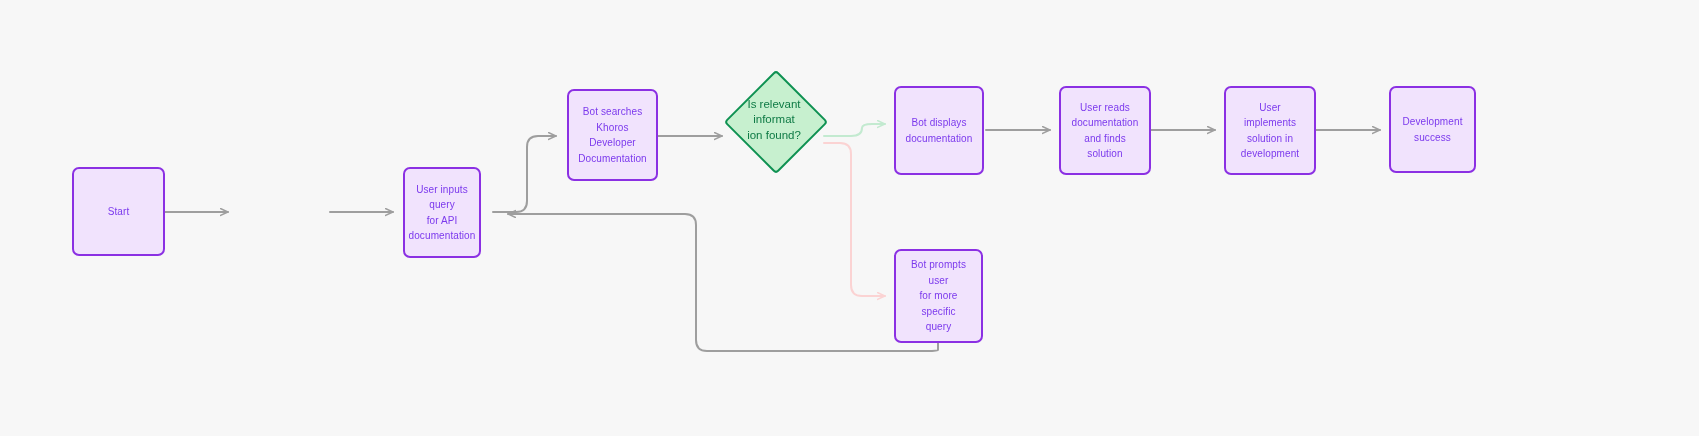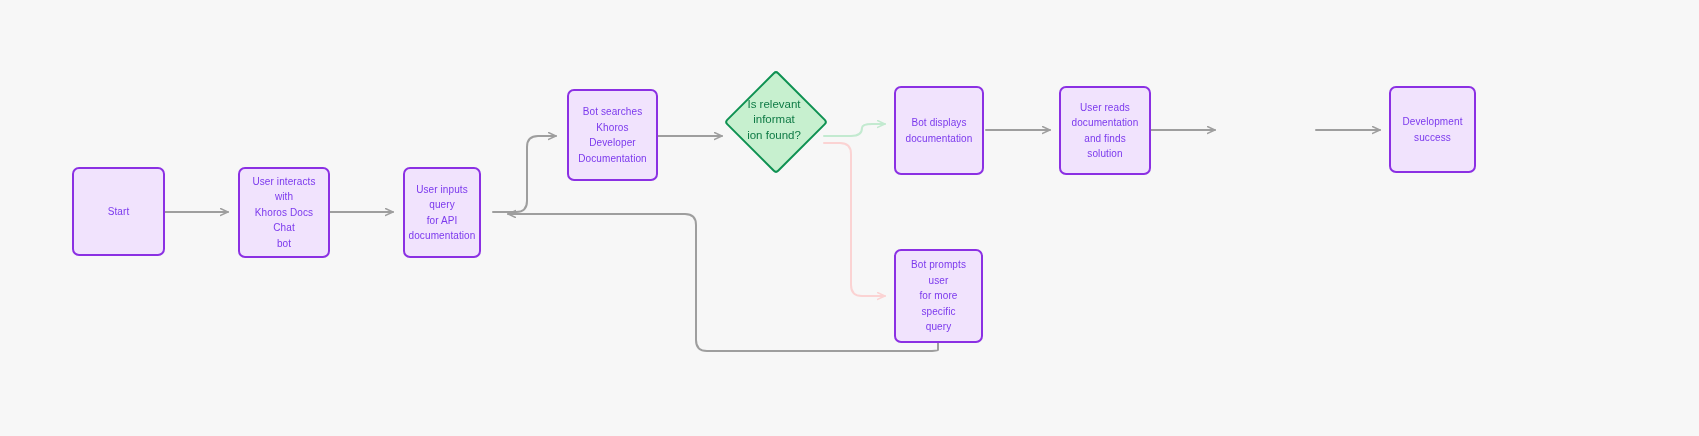--- a/index.html
+++ b/index.html
@@ -112,25 +112,20 @@
       <path d="M1316,130 L1380,130" stroke="#9e9e9e" marker-end="url(#ah-gray)"></path>
 
       <path d="M938,343 L938,350 Q938,351 927,351 L707,351 Q696,351 696,340 L696,225 Q696,214 685,214 L508,214" stroke="#9e9e9e" marker-end="url(#ah-gray)"></path>
     </g>
   </svg>
 
   <div class="node node-rect" style="left:72px; top:167px; width:93px; height:89px;">
     <span class="node-label">Start</span>
   </div>
 
-  <div class="node node-rect" style="left:238px; top:167px; width:92px; height:91px;">
-    <span class="node-label">User interacts with
-Khoros Docs Chat
-bot</span>
-  </div>
 
   <div class="node node-rect" style="left:403px; top:167px; width:78px; height:91px;">
     <span class="node-label">User inputs query
 for API
 documentation</span>
   </div>
 
   <div class="node node-rect" style="left:567px; top:89px; width:91px; height:92px;">
     <span class="node-label">Bot searches
 Khoros Developer
@@ -148,20 +143,25 @@
     <span class="node-label">Bot displays
 documentation</span>
   </div>
 
   <div class="node node-rect" style="left:1059px; top:86px; width:92px; height:89px;">
     <span class="node-label">User reads
 documentation
 and finds solution</span>
   </div>
 
+  <div class="node node-rect" style="left:1224px; top:86px; width:92px; height:89px;">
+    <span class="node-label">User implements
+solution in
+development</span>
+  </div>
 
   <div class="node node-rect" style="left:1389px; top:86px; width:87px; height:87px;">
     <span class="node-label">Development
 success</span>
   </div>
 
   <div class="node node-rect" style="left:894px; top:249px; width:89px; height:94px;">
     <span class="node-label">Bot prompts user
 for more specific
 query</span>

